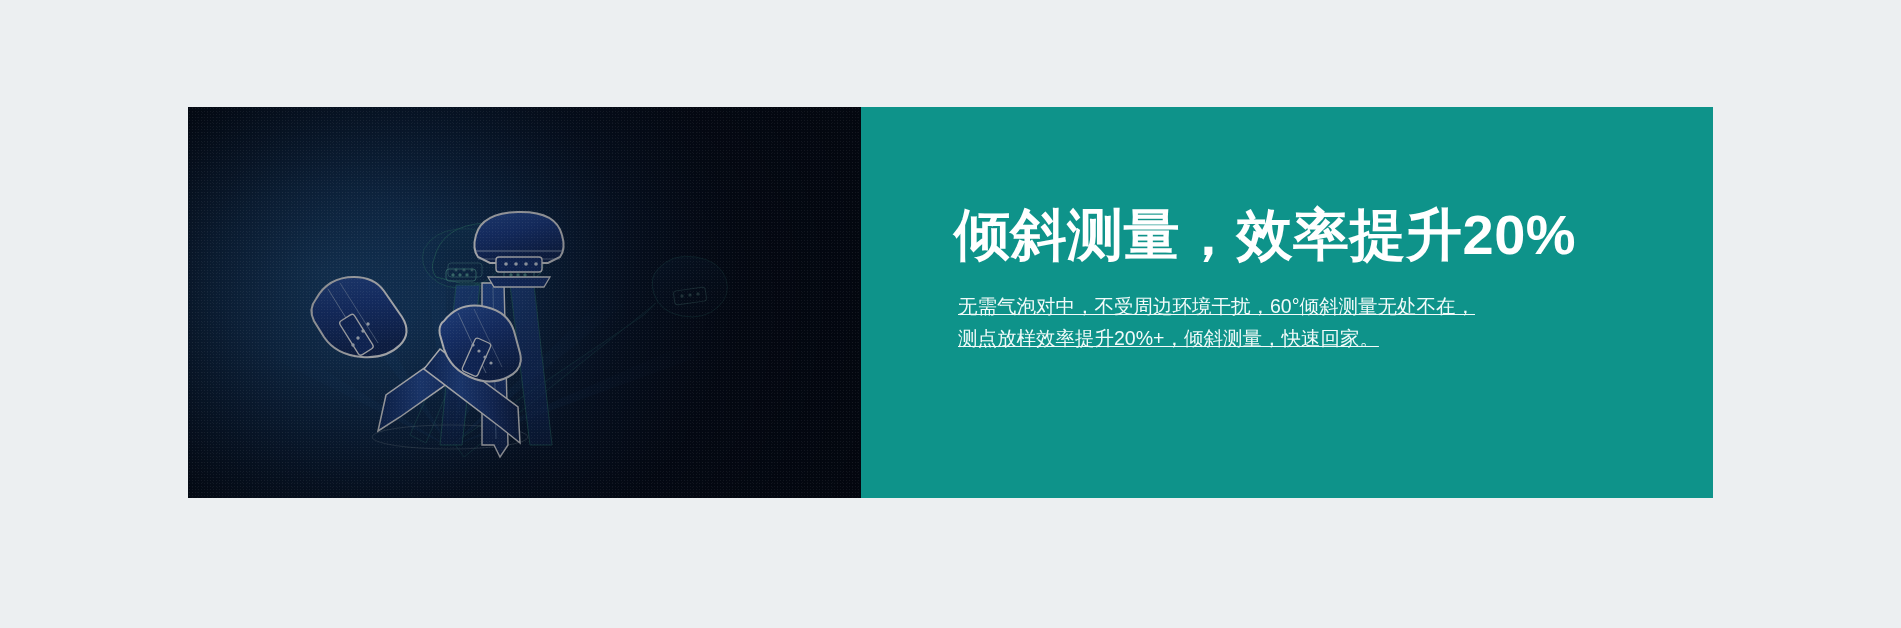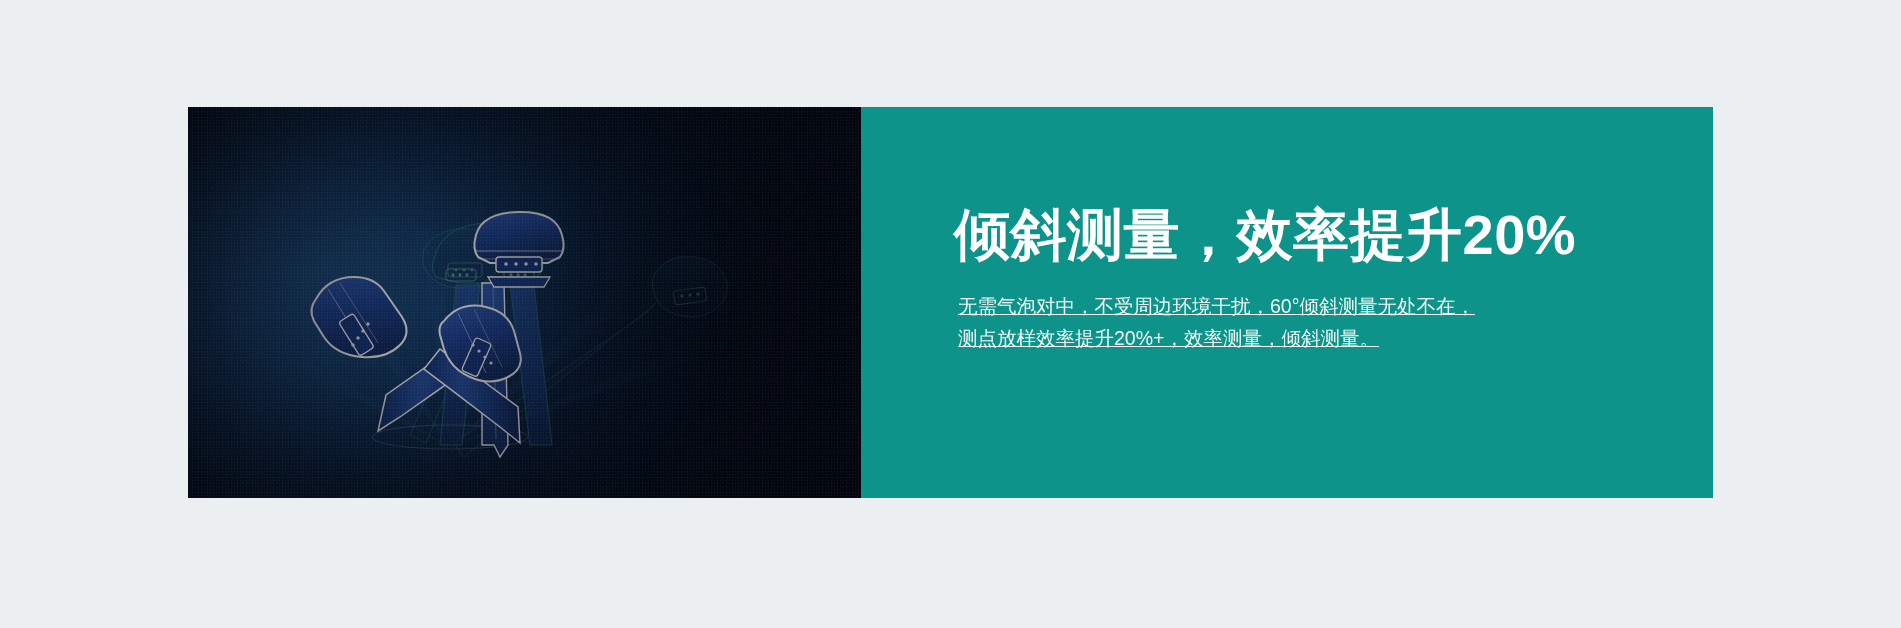--- a/index.html
+++ b/index.html
@@ -221,18 +221,18 @@
     </svg>
     <div class="vignette"></div>
     <div class="noise"></div>
   </div>
 
   <div class="text-panel">
     <div class="text-inner">
       <div class="headline">倾斜测量，效率提升20%</div>
       <div class="subcopy">
         <span class="line">无需气泡对中，不受周边环境干扰，60°倾斜测量无处不在，</span>
-        <span class="line">测点放样效率提升20%+，效率测量，倾斜测量。</span>
+        <span class="line">测点放样效率提升20%+，倾斜测量，快速回家。</span>
       </div>
     </div>
   </div>
 
 </div>
 
 </body></html>

